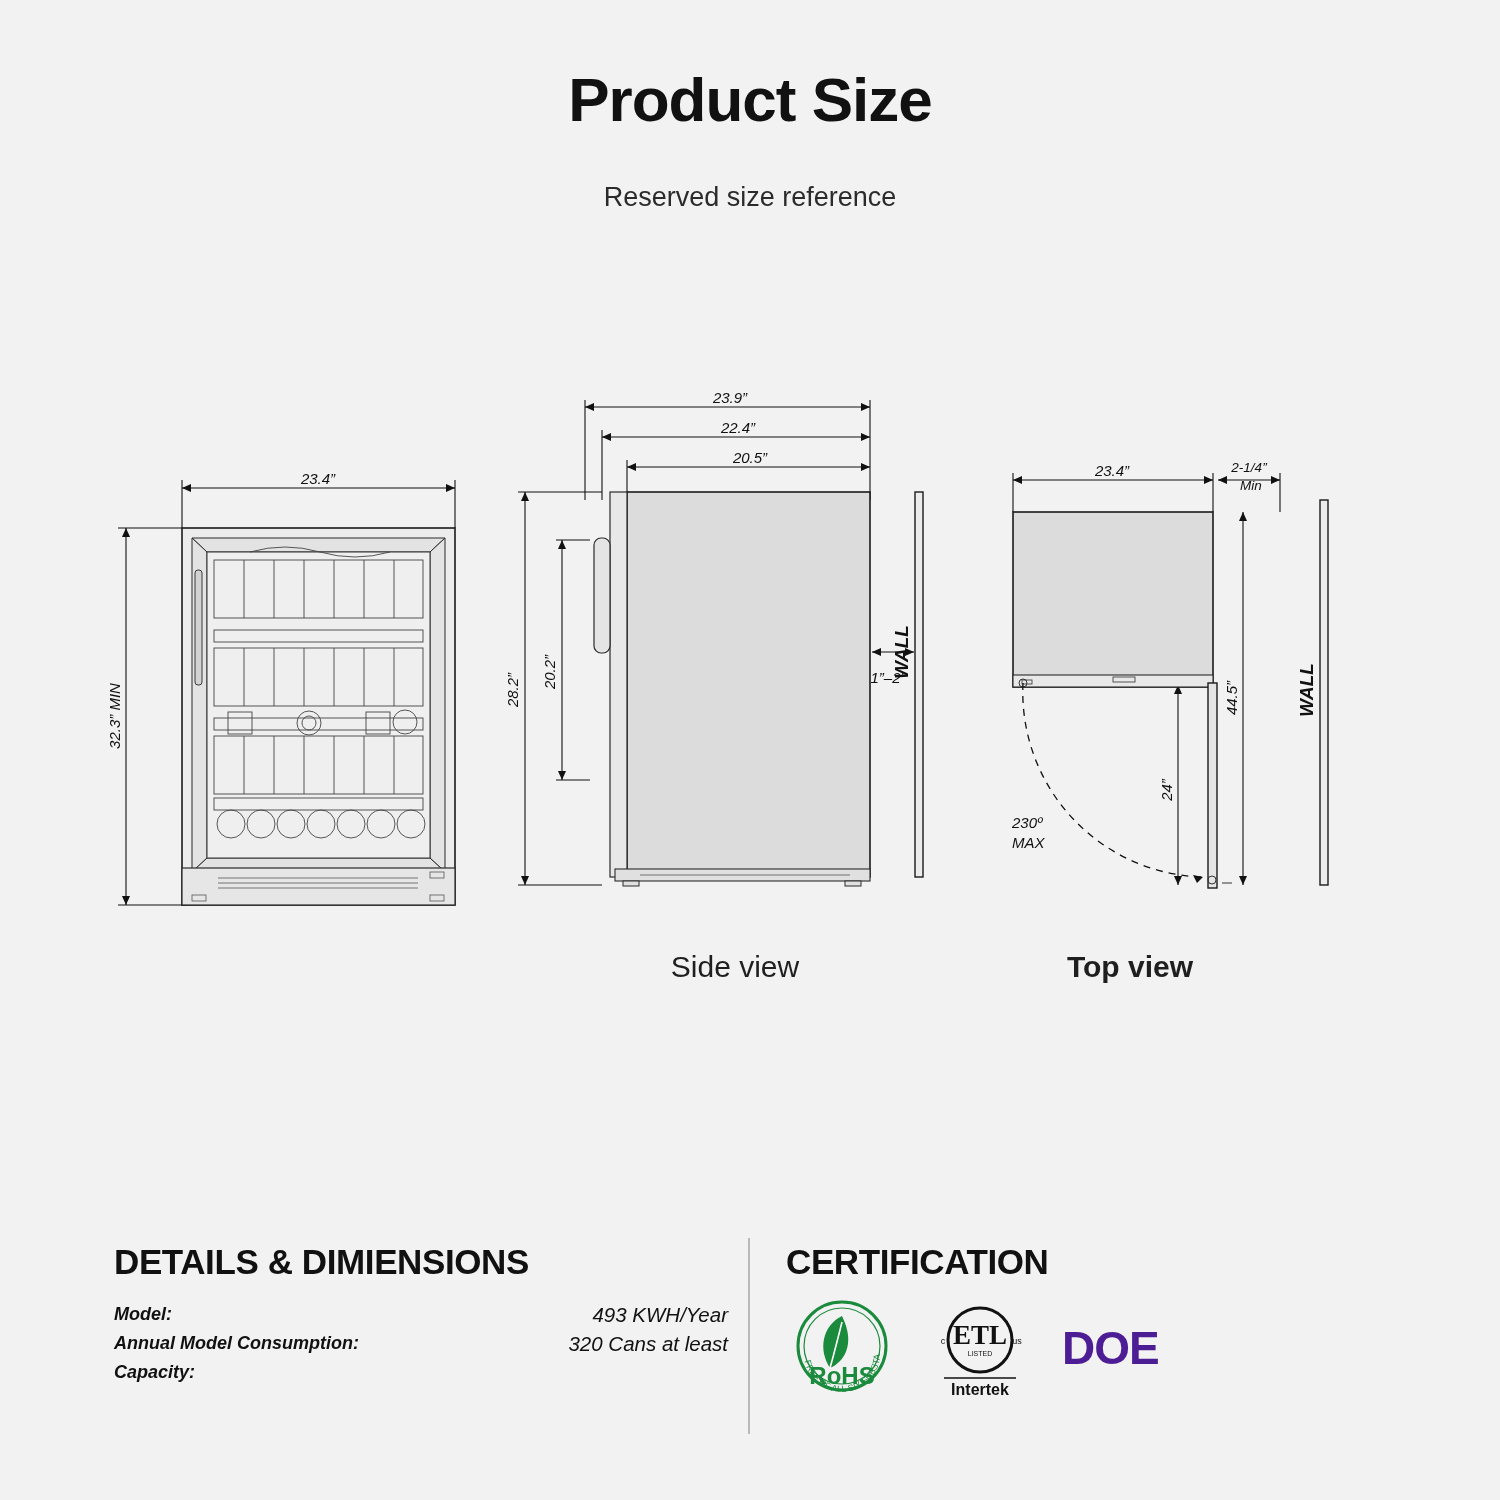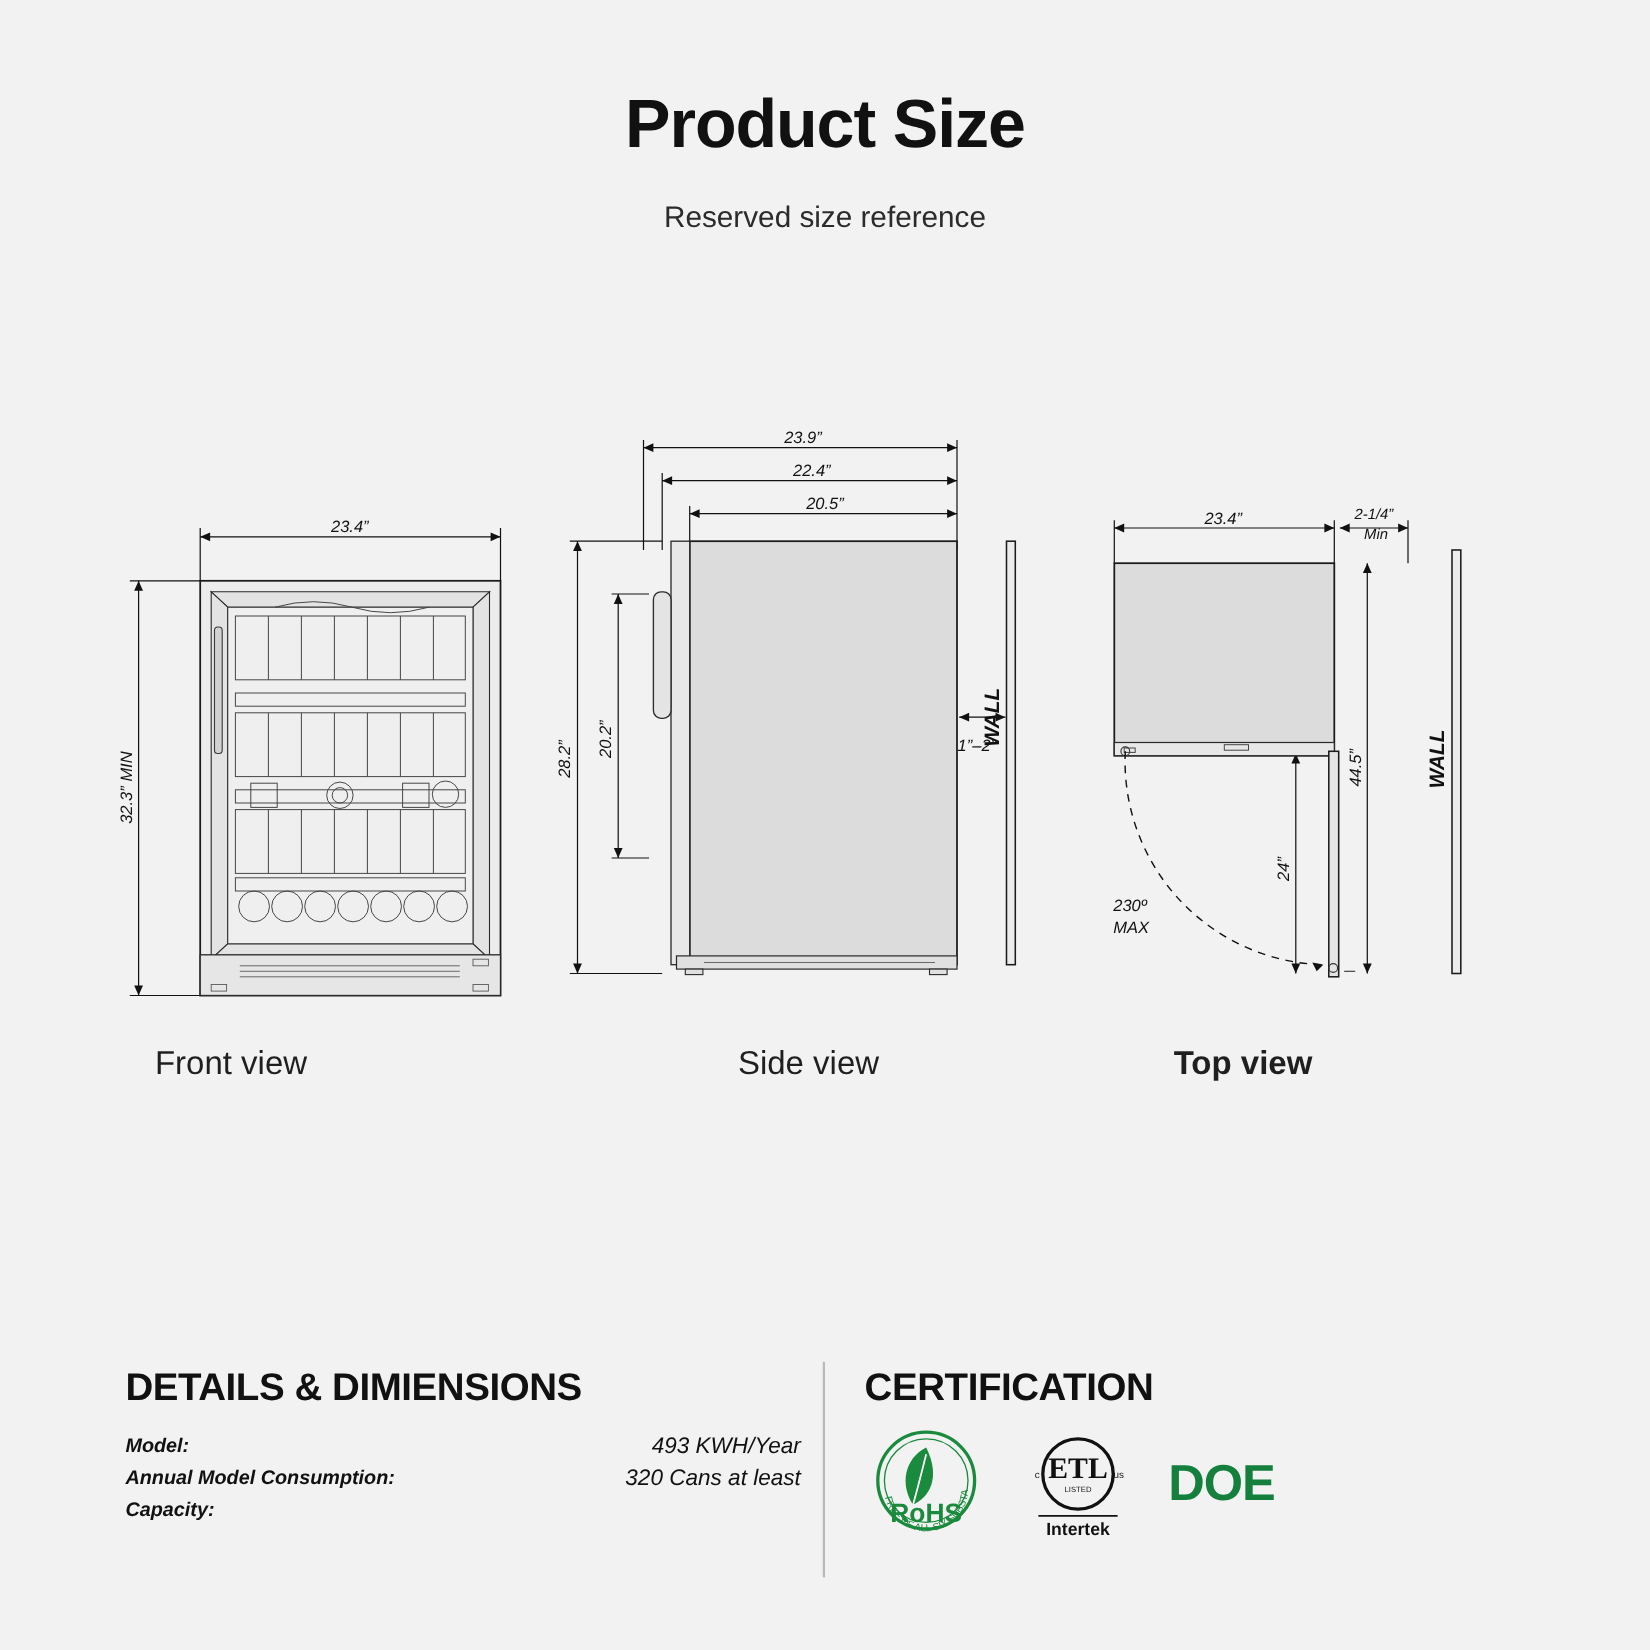--- a/index.html
+++ b/index.html
@@ -17,21 +17,21 @@
   }
   .page {
     position: absolute;
     inset: 0;
     background: #f2f2f2;
   }
 
   
   .title {
     position: absolute;
-    top: 78px;
+    top: 64px;
     left: 0;
     width: 1500px;
     text-align: center;
     font-size: 62px;
     font-weight: 700;
     letter-spacing: -1px;
     color: #111;
   }
   .subtitle {
     position: absolute;
@@ -129,21 +129,21 @@
     left: 786px;
     top: 1292px;
     display: flex;
     align-items: center;
     gap: 30px;
   }
   .doe {
     font-size: 46px;
     font-weight: 800;
     letter-spacing: -1px;
-    color: #15803d;
+    color: #4c1d95;
     font-family: "Liberation Sans", sans-serif;
   }
 </style>
 </head>
 <body>
 
 <div class="page">
 
   <div class="title">Product Size</div>
   <div class="subtitle">Reserved size reference</div>
@@ -237,21 +237,20 @@
         <line x1="118" y1="478" x2="318" y2="478"></line>
         <line x1="118" y1="483" x2="318" y2="483"></line>
         <line x1="118" y1="488" x2="318" y2="488"></line>
       </g>
       <g stroke="#555" stroke-width="0.8" fill="none">
         <rect x="92" y="495" width="14" height="6"></rect>
         <rect x="330" y="495" width="14" height="6"></rect>
         <rect x="330" y="472" width="14" height="6"></rect>
       </g>
     </svg>
-    <div class="view-label" id="label-front" style="position:absolute; top:570px; left:60px;">Front view</div>
 
     <svg width="450" height="560" viewBox="0 0 450 560" style="position:absolute;left:490px;top:0px;">
       <g stroke="#111" fill="none" stroke-width="1.1">
 
         <line x1="95" y1="27" x2="380" y2="27"></line>
         <path d="M95 27 l9 -4 v8 z" fill="#111" stroke="none"></path>
         <path d="M380 27 l-9 -4 v8 z" fill="#111" stroke="none"></path>
         <line x1="95" y1="20" x2="95" y2="120"></line>
         <line x1="380" y1="20" x2="380" y2="120"></line>
 

